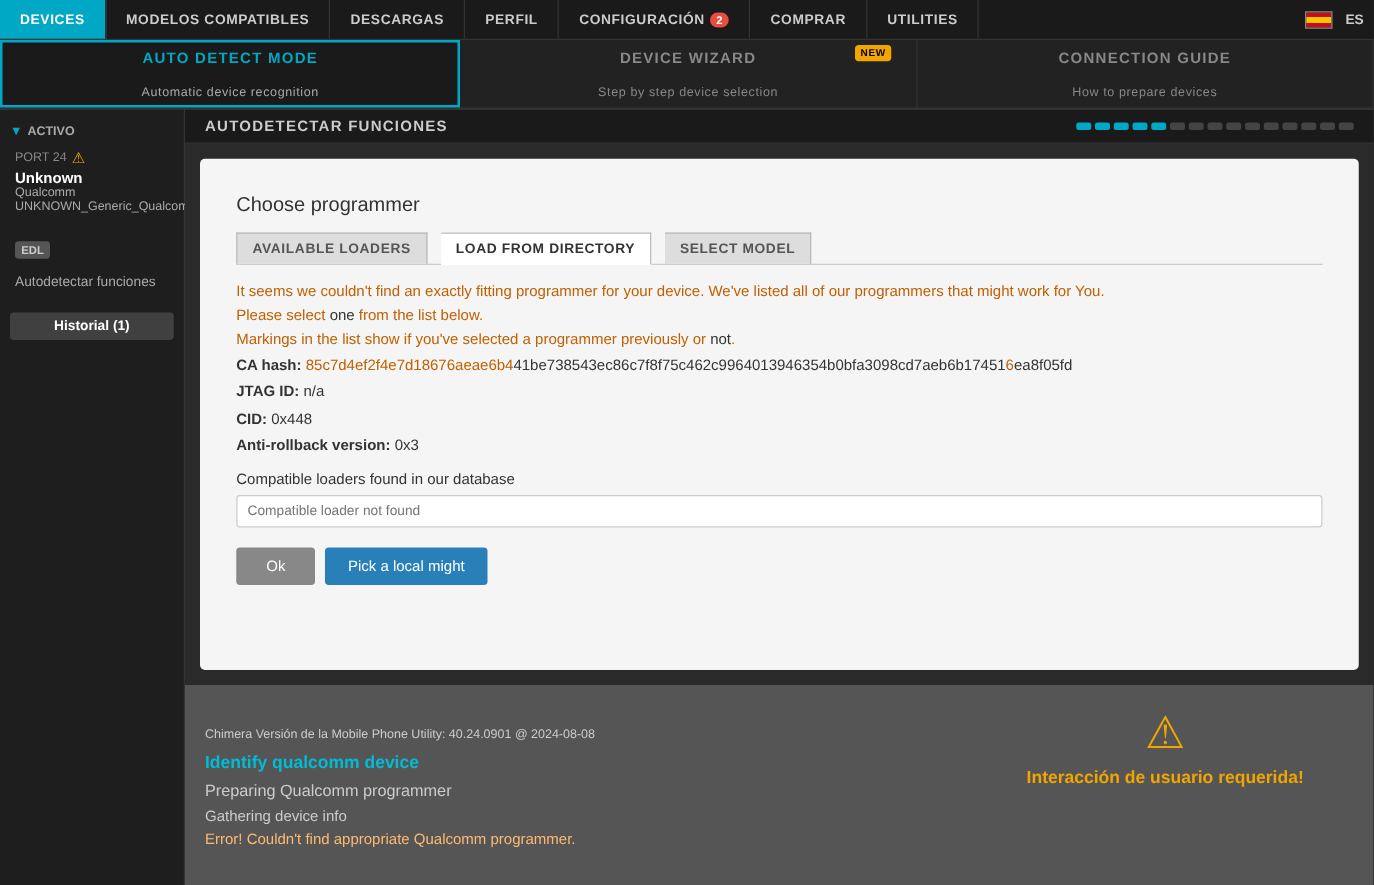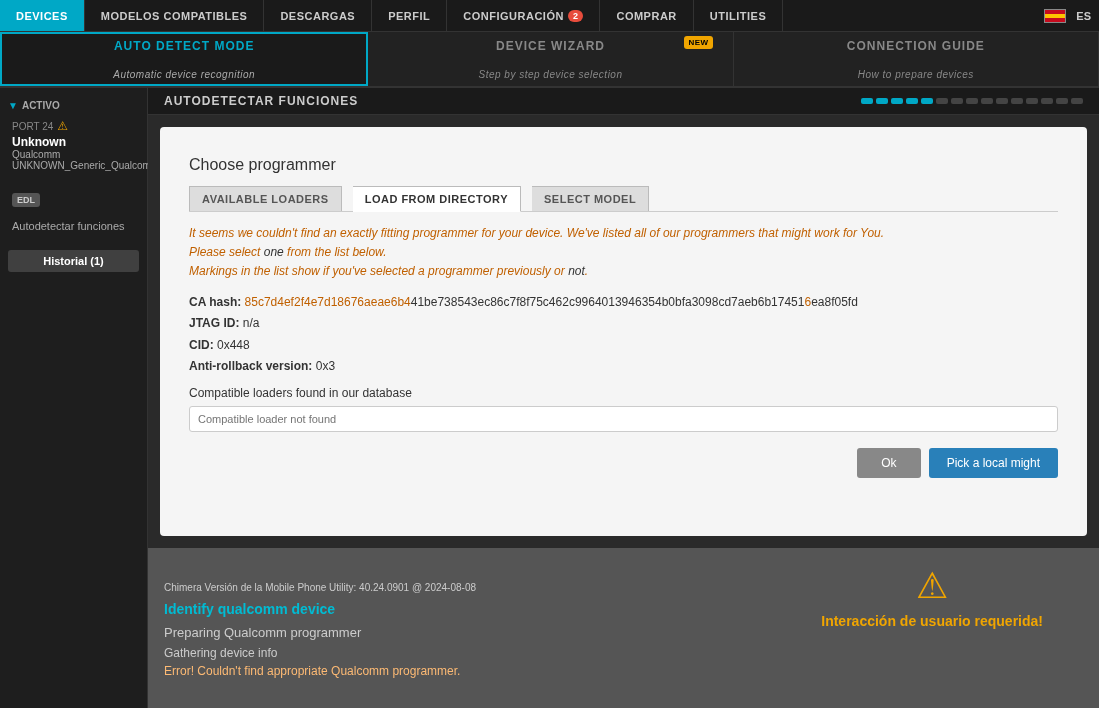--- a/index.html
+++ b/index.html
@@ -76,21 +76,20 @@
       font-weight: bold;
       font-size: 12px;
       color: inherit;
       letter-spacing: 1px;
     }
     .mode-btn.active .mode-title { color: #00a8c6; }
     .mode-btn .mode-sub {
       font-size: 10px;
       color: #888;
       margin-top: 16px;
-      font-style: italic;
     }
     .mode-btn.active .mode-sub { color: #aaa; }
     .new-badge {
       position: absolute;
       top: 4px;
       right: 20px;
       background: #f0a500;
       color: #000;
       font-size: 8px;
       font-weight: bold;
@@ -252,23 +251,21 @@
       border-bottom: 1px solid #fff;
       margin-bottom: -1px;
       z-index: 1;
     }
     .tab:not(:first-child) { border-left: none; }
 
     
     .info-text {
       font-size: 12px;
       color: #c06000;
-      margin-bottom: 10px;
       line-height: 1.6;
-      font-style: italic;
     }
 
     
     .device-info {
       font-size: 12px;
       color: #333;
       margin-bottom: 8px;
       line-height: 1.8;
     }
     .device-info strong { font-weight: bold; }
@@ -288,21 +285,21 @@
       color: #999;
       background: #fff;
       outline: none;
     }
 
     
     .action-buttons {
       display: flex;
       gap: 8px;
       margin-top: 16px;
-      justify-content: flex-end;
+      justify-content: flex-start;
     }
     .btn-ok {
       padding: 8px 24px;
       background: #888;
       color: #fff;
       border: none;
       border-radius: 3px;
       font-size: 12px;
       cursor: pointer;
     }

